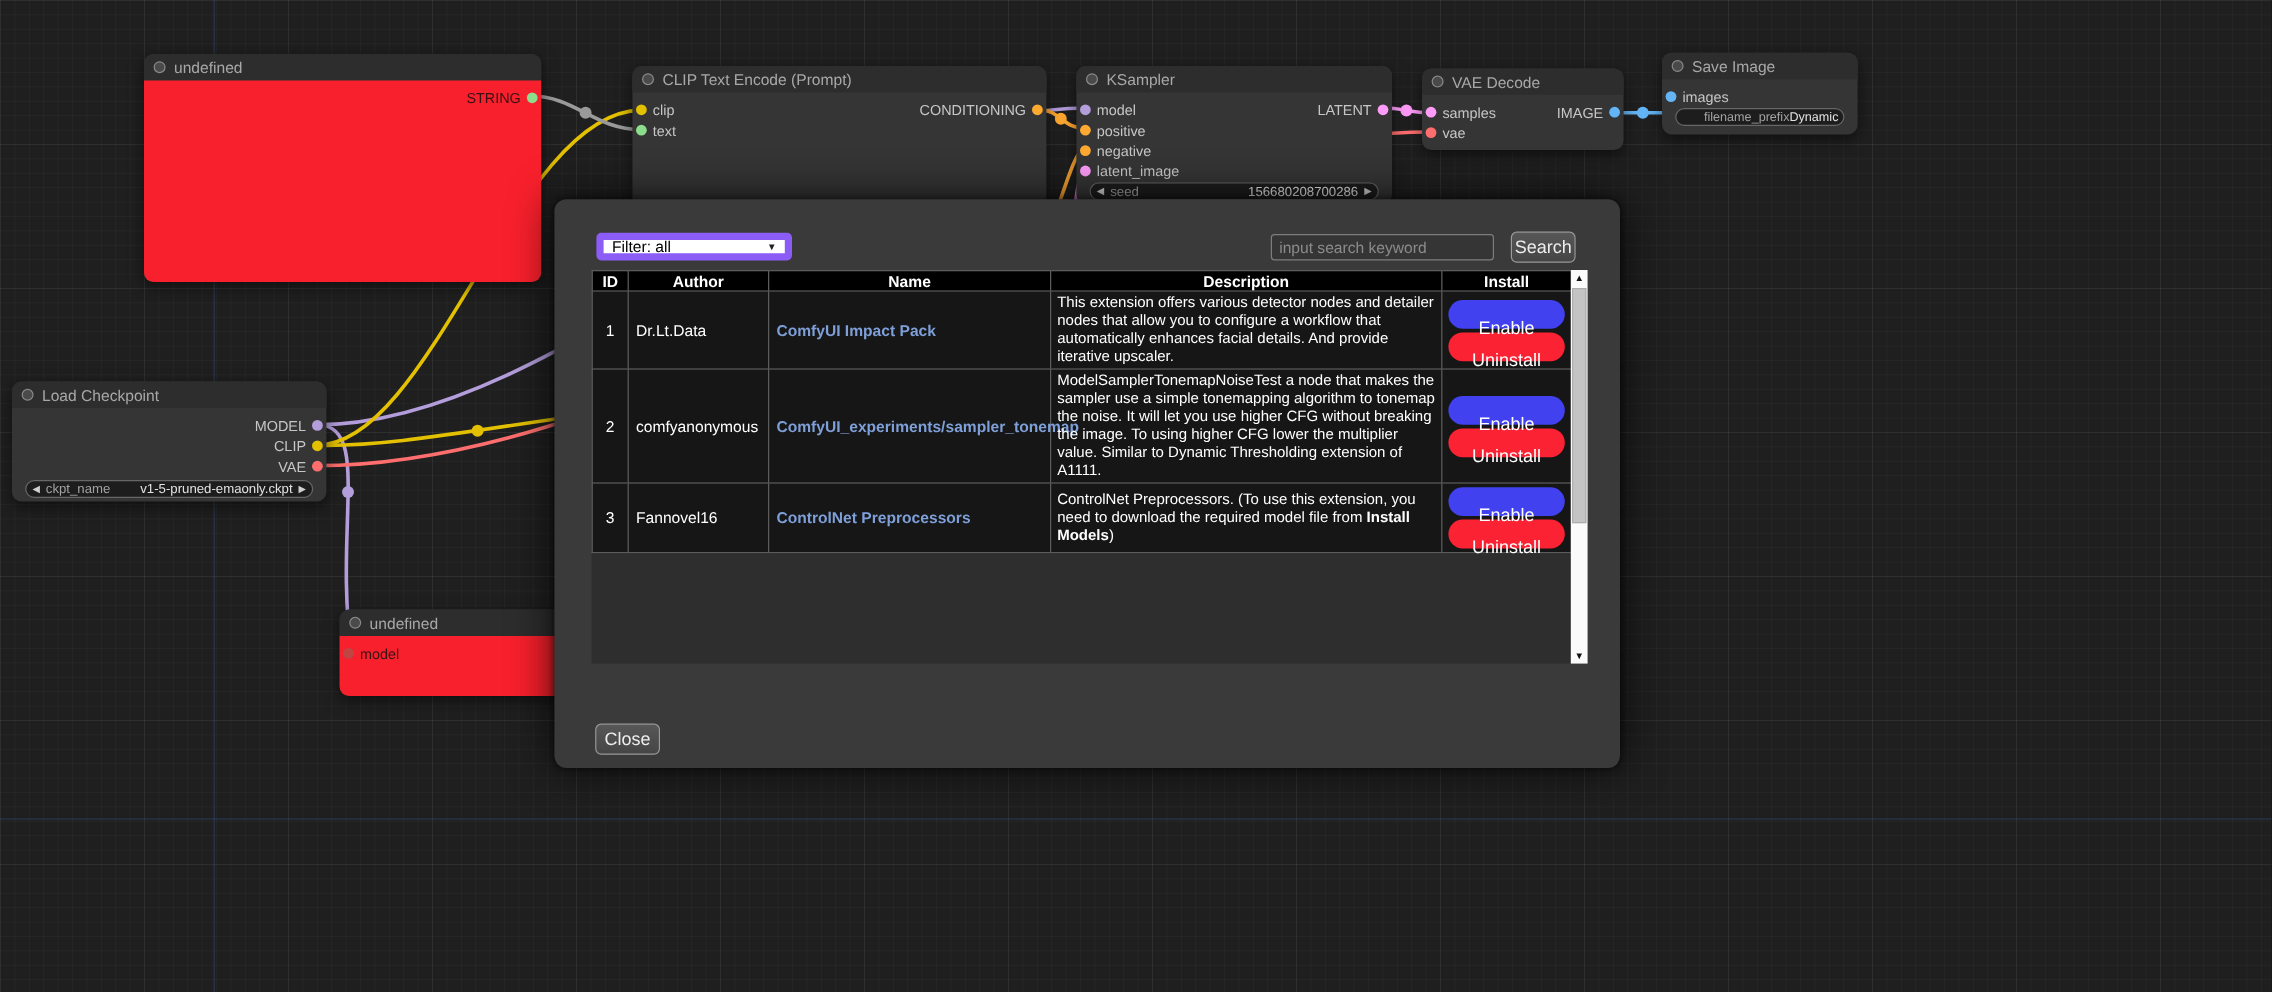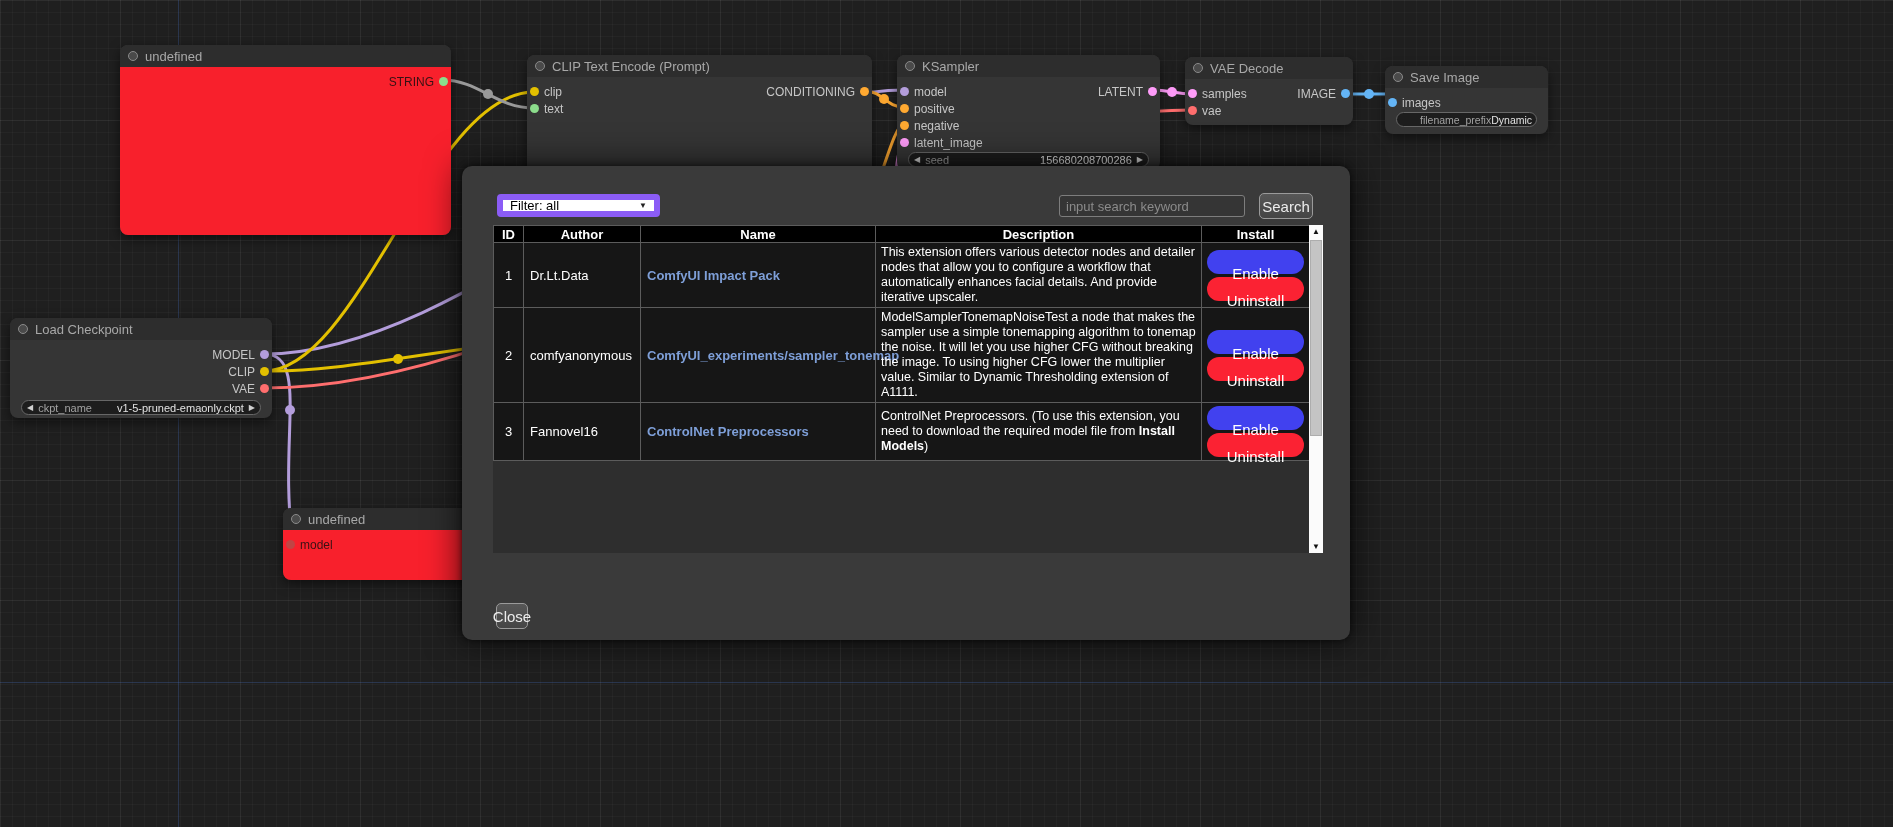--- a/index.html
+++ b/index.html
@@ -60,21 +60,21 @@
         padding:0 7px;font-size:13px;color:#000;cursor:default;}
   .filter-caret{margin-left:auto;font-size:8px;color:#222;}
   .search-input{position:absolute;left:597px;top:29px;width:186px;height:22px;background:#353535;
         border:1px solid #7d7d7d;border-radius:3px;color:#ddd;font-size:13px;padding:0 6px;
         font-family:"Liberation Sans",sans-serif;}
   .search-input::placeholder{color:#8b8b8b;}
   .gray-btn{position:absolute;background:linear-gradient(#575757,#454545);border:1px solid #9a9a9a;
         border-radius:5px;color:#ececec;font-size:15px;display:flex;align-items:center;
         justify-content:center;cursor:pointer;font-family:"Liberation Sans",sans-serif;}
   .search-btn{left:797px;top:27px;width:54px;height:26px;}
-  .close-btn{left:34px;top:437px;width:32px;height:26px;}
+  .close-btn{left:34px;top:437px;width:54px;height:26px;}
 
   .table-wrap{position:absolute;left:31px;top:59px;width:830px;height:328px;background:#2e2e2e;}
   table.ext{border-collapse:collapse;table-layout:fixed;width:816px;font-size:13px;color:#fff;}
   table.ext th, table.ext td{border:1px solid #5c5c5c;}
   table.ext th{background:#000;color:#fff;font-weight:bold;height:17px;font-size:13px;padding:0 2px;}
   table.ext td{background:#161616;vertical-align:middle;}
   col.c-id{width:30px;} col.c-author{width:117px;} col.c-name{width:235px;}
   col.c-desc{width:326px;} col.c-install{width:108px;}
   td.cell-id{text-align:center;}
   td.cell-author{padding:2px 6px;}
@@ -211,21 +211,21 @@
           <span class="dot" style="background:var(--link-image);margin:0 3px 0 5px;"></span>
         </span>
       </div>
       <div class="srow">
         <span class="dot" style="background:var(--link-vae);"></span>
         <span class="slot-label">vae</span>
       </div>
     </div>
   </div>
 
-  <div class="node" style="left:1385px;top:66px;width:163px;height:68px;">
+  <div class="node" style="left:1385px;top:44px;width:163px;height:68px;">
     <div class="node-title">
       <span class="tdot"></span>
       <span>Save Image</span>
     </div>
     <div class="node-body">
       <div class="srow">
         <span class="dot" style="background:var(--link-image);"></span>
         <span class="slot-label">images</span>
       </div>
       <div class="widget">

